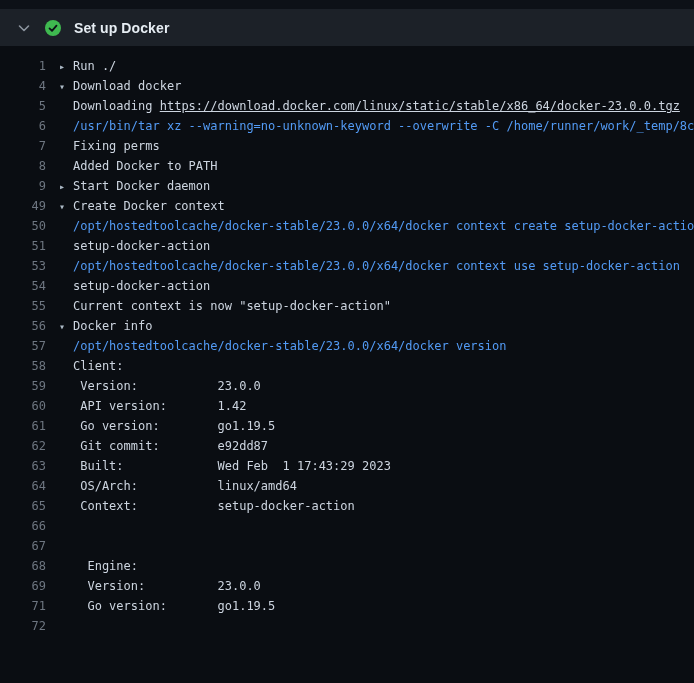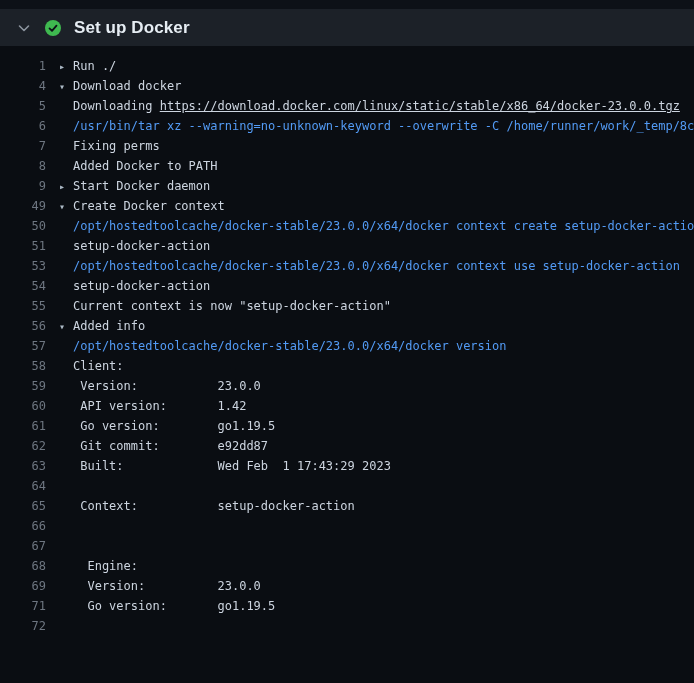--- a/index.html
+++ b/index.html
@@ -13,21 +13,21 @@
   .top-strip { height:9px; background:#0d1117; flex:0 0 auto; }
   .step-header {
     height:37px; flex:0 0 auto;
     background:var(--header-bg,#1c2128);
     display:flex; align-items:center;
     padding:0 16px; gap:13px;
     cursor:pointer;
   }
   .step-header .icon { display:flex; align-items:center; }
   .step-title {
-    color:#e6edf3; font-size:17px; font-weight:600; letter-spacing:0.1px;
+    color:#e6edf3; font-size:14px; font-weight:600; letter-spacing:0.1px;
   }
   .log-area {
     flex:1 1 auto;
     background:var(--log-bg,#0a0d12);
     padding-top:10px;
     font-family:"DejaVu Sans Mono", monospace;
     font-size:12px; line-height:20px;
     overflow:hidden;
   }
   .log-line { display:flex; height:20px; align-items:baseline; }
@@ -127,21 +127,21 @@
         <span class="line-text">setup-docker-action</span>
       </div>
       <div class="log-line">
         <span class="line-num">55</span>
         <span class="arrow"></span>
         <span class="line-text">Current context is now "setup-docker-action"</span>
       </div>
       <div class="log-line">
         <span class="line-num">56</span>
         <span class="arrow">▾</span>
-        <span class="line-text">Added info</span>
+        <span class="line-text">Docker info</span>
       </div>
       <div class="log-line">
         <span class="line-num">57</span>
         <span class="arrow"></span>
         <span class="line-text command">/opt/hostedtoolcache/docker-stable/23.0.0/x64/docker version</span>
       </div>
       <div class="log-line">
         <span class="line-num">58</span>
         <span class="arrow"></span>
         <span class="line-text">Client:</span>
@@ -167,20 +167,21 @@
         <span class="line-text"> Git commit:        e92dd87</span>
       </div>
       <div class="log-line">
         <span class="line-num">63</span>
         <span class="arrow"></span>
         <span class="line-text"> Built:             Wed Feb  1 17:43:29 2023</span>
       </div>
       <div class="log-line">
         <span class="line-num">64</span>
         <span class="arrow"></span>
+        <span class="line-text"> OS/Arch:           linux/amd64</span>
       </div>
       <div class="log-line">
         <span class="line-num">65</span>
         <span class="arrow"></span>
         <span class="line-text"> Context:           setup-docker-action</span>
       </div>
       <div class="log-line">
         <span class="line-num">66</span>
         <span class="arrow"></span>
         <span class="line-text"></span>

